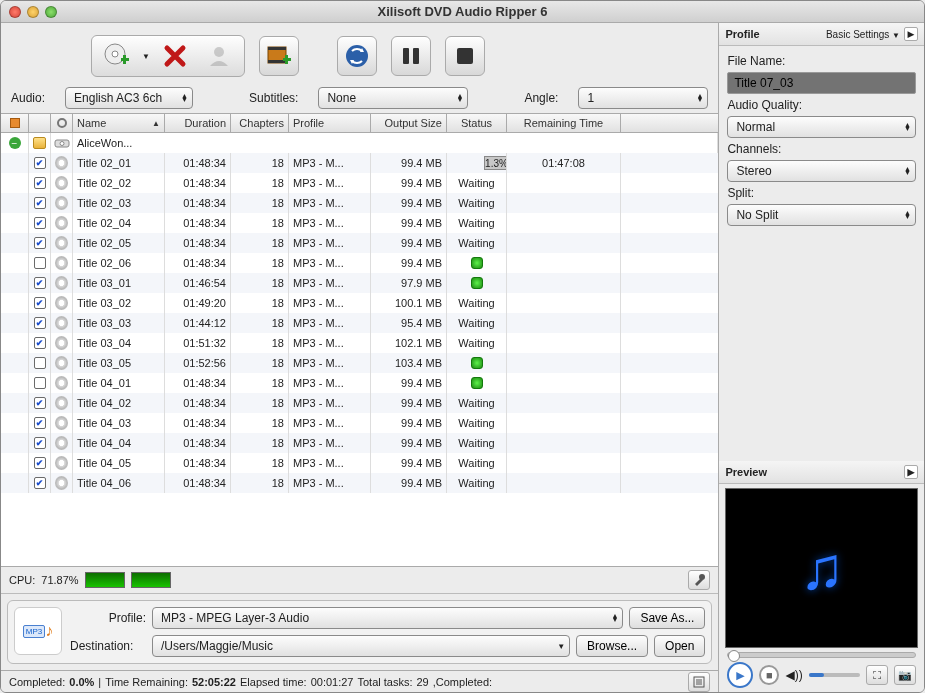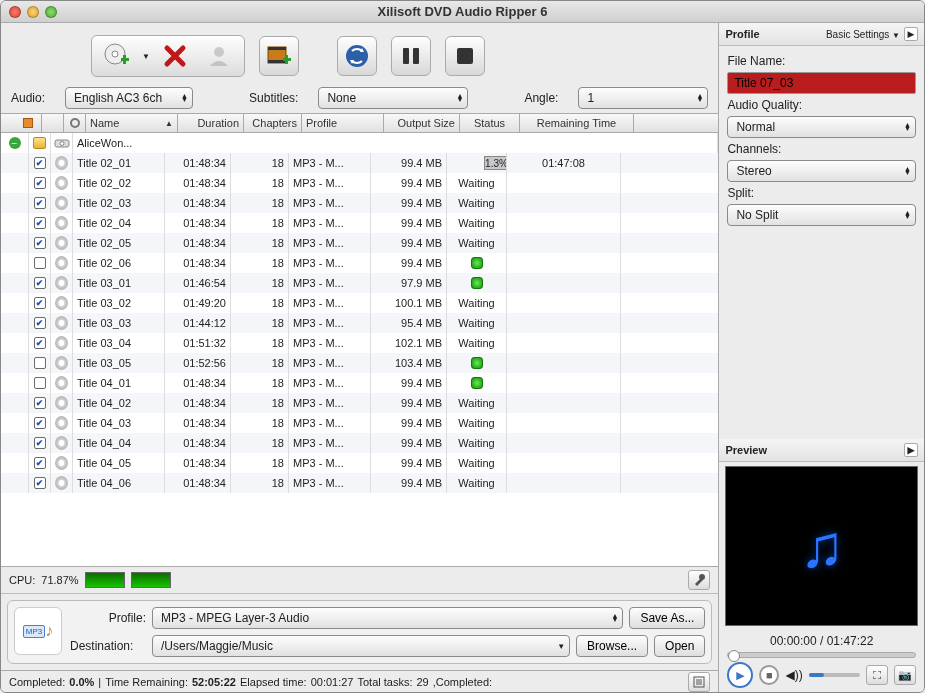--- a/index.html
+++ b/index.html
@@ -17,21 +17,21 @@
 .right { width: 258px; display: flex; flex-direction: column; background: #ececec; }
 .toolbar { height: 60px; display: flex; align-items: center; gap: 14px; padding: 6px 16px 0 90px; }
 .tool-group { display: flex; align-items: center; background: linear-gradient(#fefefe,#dcdcdc); border: 1px solid #aaa; border-radius: 6px; padding: 3px 6px; height: 42px; gap: 6px; box-shadow: inset 0 1px 0 #fff; }
 .tool-btn { width: 38px; height: 34px; display: flex; align-items: center; justify-content: center; border-radius: 4px; }
 .sq-btn { width: 40px; height: 40px; background: linear-gradient(#fefefe,#d8d8d8); border: 1px solid #aaa; border-radius: 6px; display: flex; align-items: center; justify-content: center; box-shadow: inset 0 1px 0 #fff; }
 .row-filters { display: flex; align-items: center; gap: 20px; padding: 4px 10px; }
 .label { font-size: 12px; }
 .select { background: linear-gradient(#fdfdfd,#e1e1e1); border: 1px solid #8a8a8a; border-radius: 4px; height: 22px; display: flex; align-items: center; justify-content: space-between; padding: 0 4px 0 8px; font-size: 12px; }
 .select .cap { display: flex; flex-direction: column; line-height: 4px; margin-left: 6px; font-size: 7px; }
 .table-wrap { flex: 1; overflow: hidden; border-top: 1px solid #aaa; border-bottom: 1px solid #aaa; background: #fff; display: flex; flex-direction: column; }
-.thead { display: flex; background: linear-gradient(#f8f8f8,#e1e1e1); border-bottom: 1px solid #aaa; font-size: 11px; padding-left: 13px; }
+.thead { display: flex; background: linear-gradient(#f8f8f8,#e1e1e1); border-bottom: 1px solid #aaa; font-size: 11px; }
 .th, .td { border-right: 1px solid #ddd; padding: 3px 4px; overflow: hidden; white-space: nowrap; text-overflow: ellipsis; display: flex; align-items: center; }
 .th { border-right: 1px solid #aaa; font-weight: normal; color: #333; }
 .c-sel { width: 28px; justify-content: center; }
 .c-sel2 { width: 22px; justify-content: center; }
 .c-disc { width: 22px; justify-content: center; }
 .c-name { width: 92px; }
 .c-dur { width: 66px; justify-content: flex-end; }
 .c-chap { width: 58px; justify-content: flex-end; }
 .c-prof { width: 82px; }
 .c-out { width: 76px; justify-content: flex-end; }
@@ -49,21 +49,21 @@
 .cpu-bar { width: 40px; height: 16px; background: linear-gradient(#0c6d00,#18c300); border: 1px solid #666; }
 .wrench { width: 22px; height: 20px; border: 1px solid #aaa; background: linear-gradient(#fff,#ddd); border-radius: 3px; display: flex; align-items: center; justify-content: center; margin-left: auto; }
 .bottom-box { margin: 6px; border: 1px solid #bbb; border-radius: 6px; background: #f2f2f2; padding: 6px; display: flex; gap: 8px; }
 .mp3-ico { width: 48px; height: 48px; border: 1px solid #ccc; border-radius: 6px; background: #fff; display:flex; flex-direction:row; align-items:center; justify-content:center; font-size:8px; color:#1560c9; }
 .btn { background: linear-gradient(#fdfdfd,#dedede); border: 1px solid #8a8a8a; border-radius: 4px; height: 22px; padding: 0 10px; font-size: 12px; display: inline-flex; align-items: center; }
 .statusbar { height: 22px; border-top: 1px solid #aaa; display:flex; align-items:center; padding:0 8px; font-size: 11px; gap:4px; background: #ececec; }
 .right .panel-head { display: flex; align-items: center; justify-content: space-between; padding: 4px 6px; border-bottom: 1px solid #bbb; background: linear-gradient(#f5f5f5,#e2e2e2); font-weight: bold; }
 .right .panel-head .gear { font-size: 10px; font-weight: normal; display: flex; align-items: center; gap: 4px; }
 .tri-right { width: 14px; height: 14px; border: 1px solid #aaa; background: #fff; border-radius: 2px; display:flex; align-items:center; justify-content:center; font-size:9px; }
 .form-area { padding: 8px; display:flex; flex-direction:column; gap:4px; }
-.txt { width: 100%; height: 22px; border: 1px solid #999; background: #b91c1c; padding: 2px 6px; font-size: 12px; border-radius: 2px; }
+.txt { width: 100%; height: 22px; border: 1px solid #999; background: #737373; padding: 2px 6px; font-size: 12px; border-radius: 2px; }
 .preview-box { margin: 4px 6px; border: 1px solid #666; background: #000; height: 160px; display:flex; align-items:center; justify-content:center; }
 .note-ico { color: #2a74ff; font-size: 60px; text-shadow: 0 0 8px #0044aa; }
 .timecodes { text-align:center; font-size: 12px; padding: 4px 0; }
 .player-ctrl { display:flex; align-items:center; gap:6px; padding: 4px 8px; }
 .round-btn { width: 26px; height: 26px; border: 2px solid #3a77c9; border-radius: 50%; display:flex; align-items:center; justify-content:center; color:#3a77c9; background:#fff; }
 .round-btn.sm { width:20px; height:20px; border-color:#999; color:#666; }
 .vol-bar { flex:1; height:4px; background:#bbb; position:relative; border-radius:2px; }
 .vol-bar::after { content:""; position:absolute; left:0; top:0; bottom:0; width:30%; background:#3a77c9; border-radius:2px; }
 .seek { height:6px; background:#ccc; margin: 0 8px; position:relative; border-radius:3px; border:1px solid #aaa; }
 .seek::after { content:""; position:absolute; left:0; top:-3px; width:10px; height:10px; background:#fff; border:1px solid #888; border-radius:50%; }
@@ -598,21 +598,20 @@
         </div>
       </div>
       <div style="flex:1"></div>
       <div class="panel-head">
         <span>Preview</span>
         <span class="tri-right">▶</span>
       </div>
       <div class="preview-box">
         <span class="note-ico">♫</span>
       </div>
-      <div class="timecodes">00:00:00 / 01:47:22</div>
       <div class="seek"></div>
       <div class="player-ctrl">
         <span class="round-btn">▶</span>
         <span class="round-btn sm">■</span>
         <span style="font-size:12px">◀))</span>
         <div class="vol-bar"></div>
         <span class="wrench">⛶</span>
         <span class="wrench">📷</span>
       </div>
     </div>

